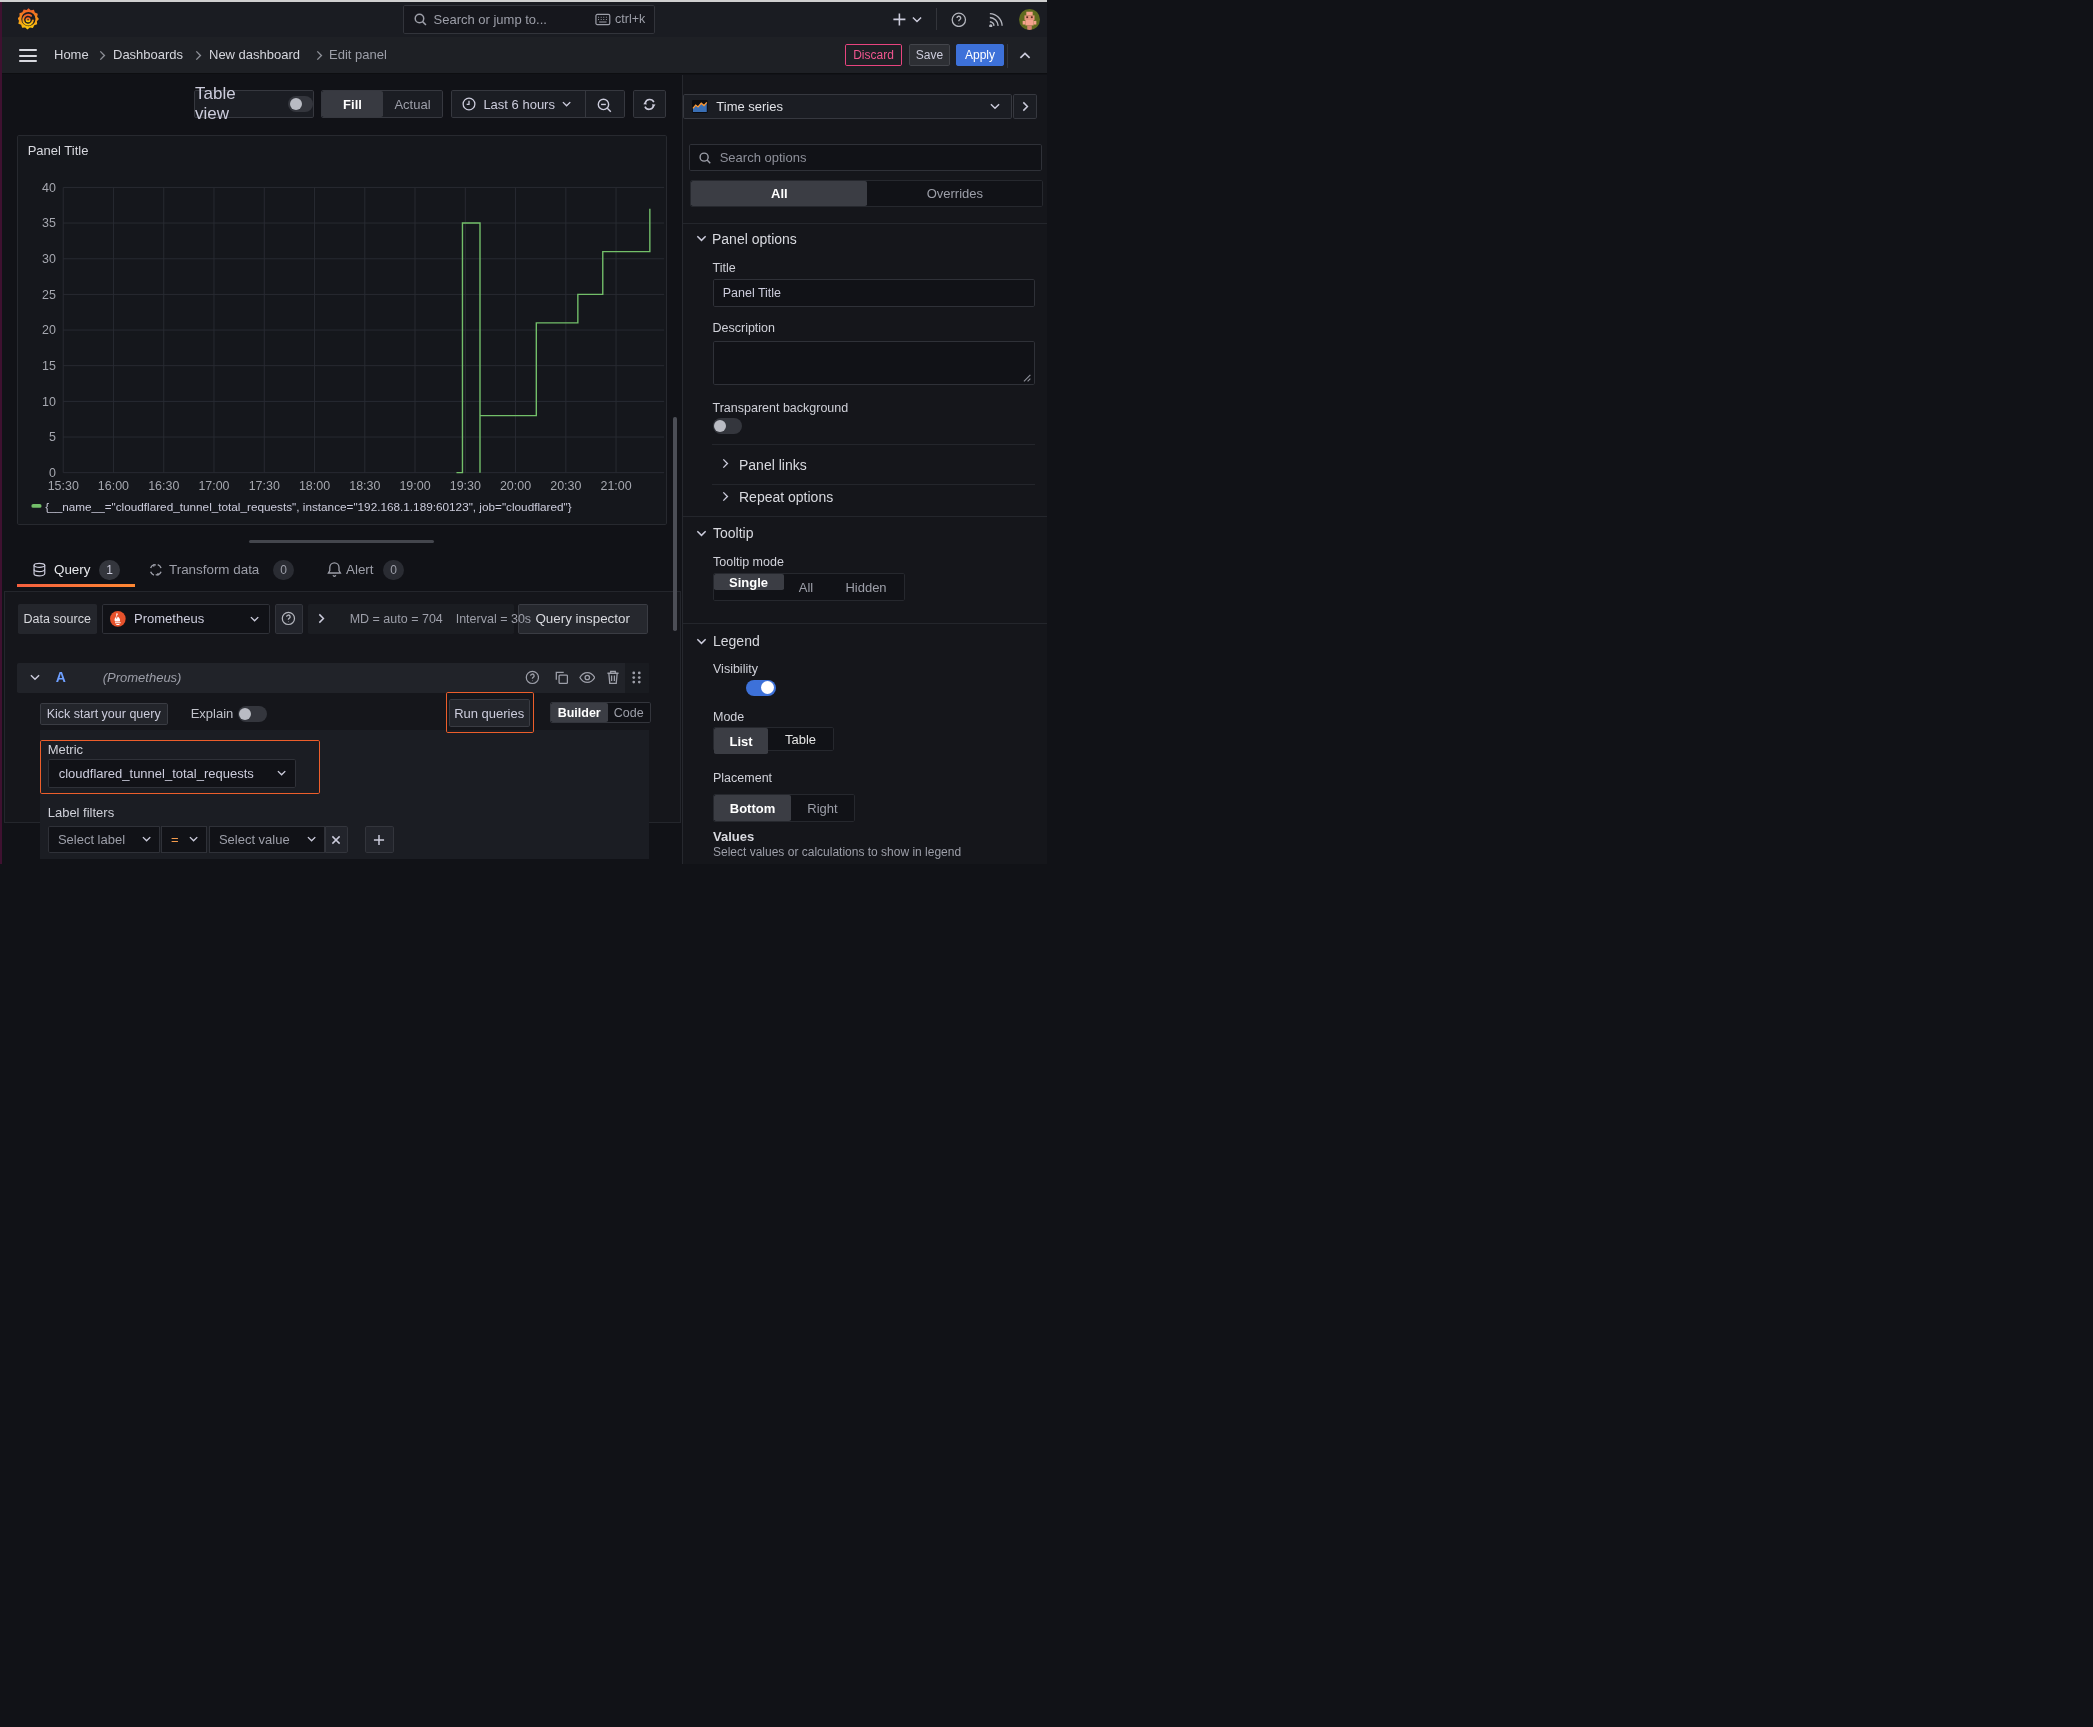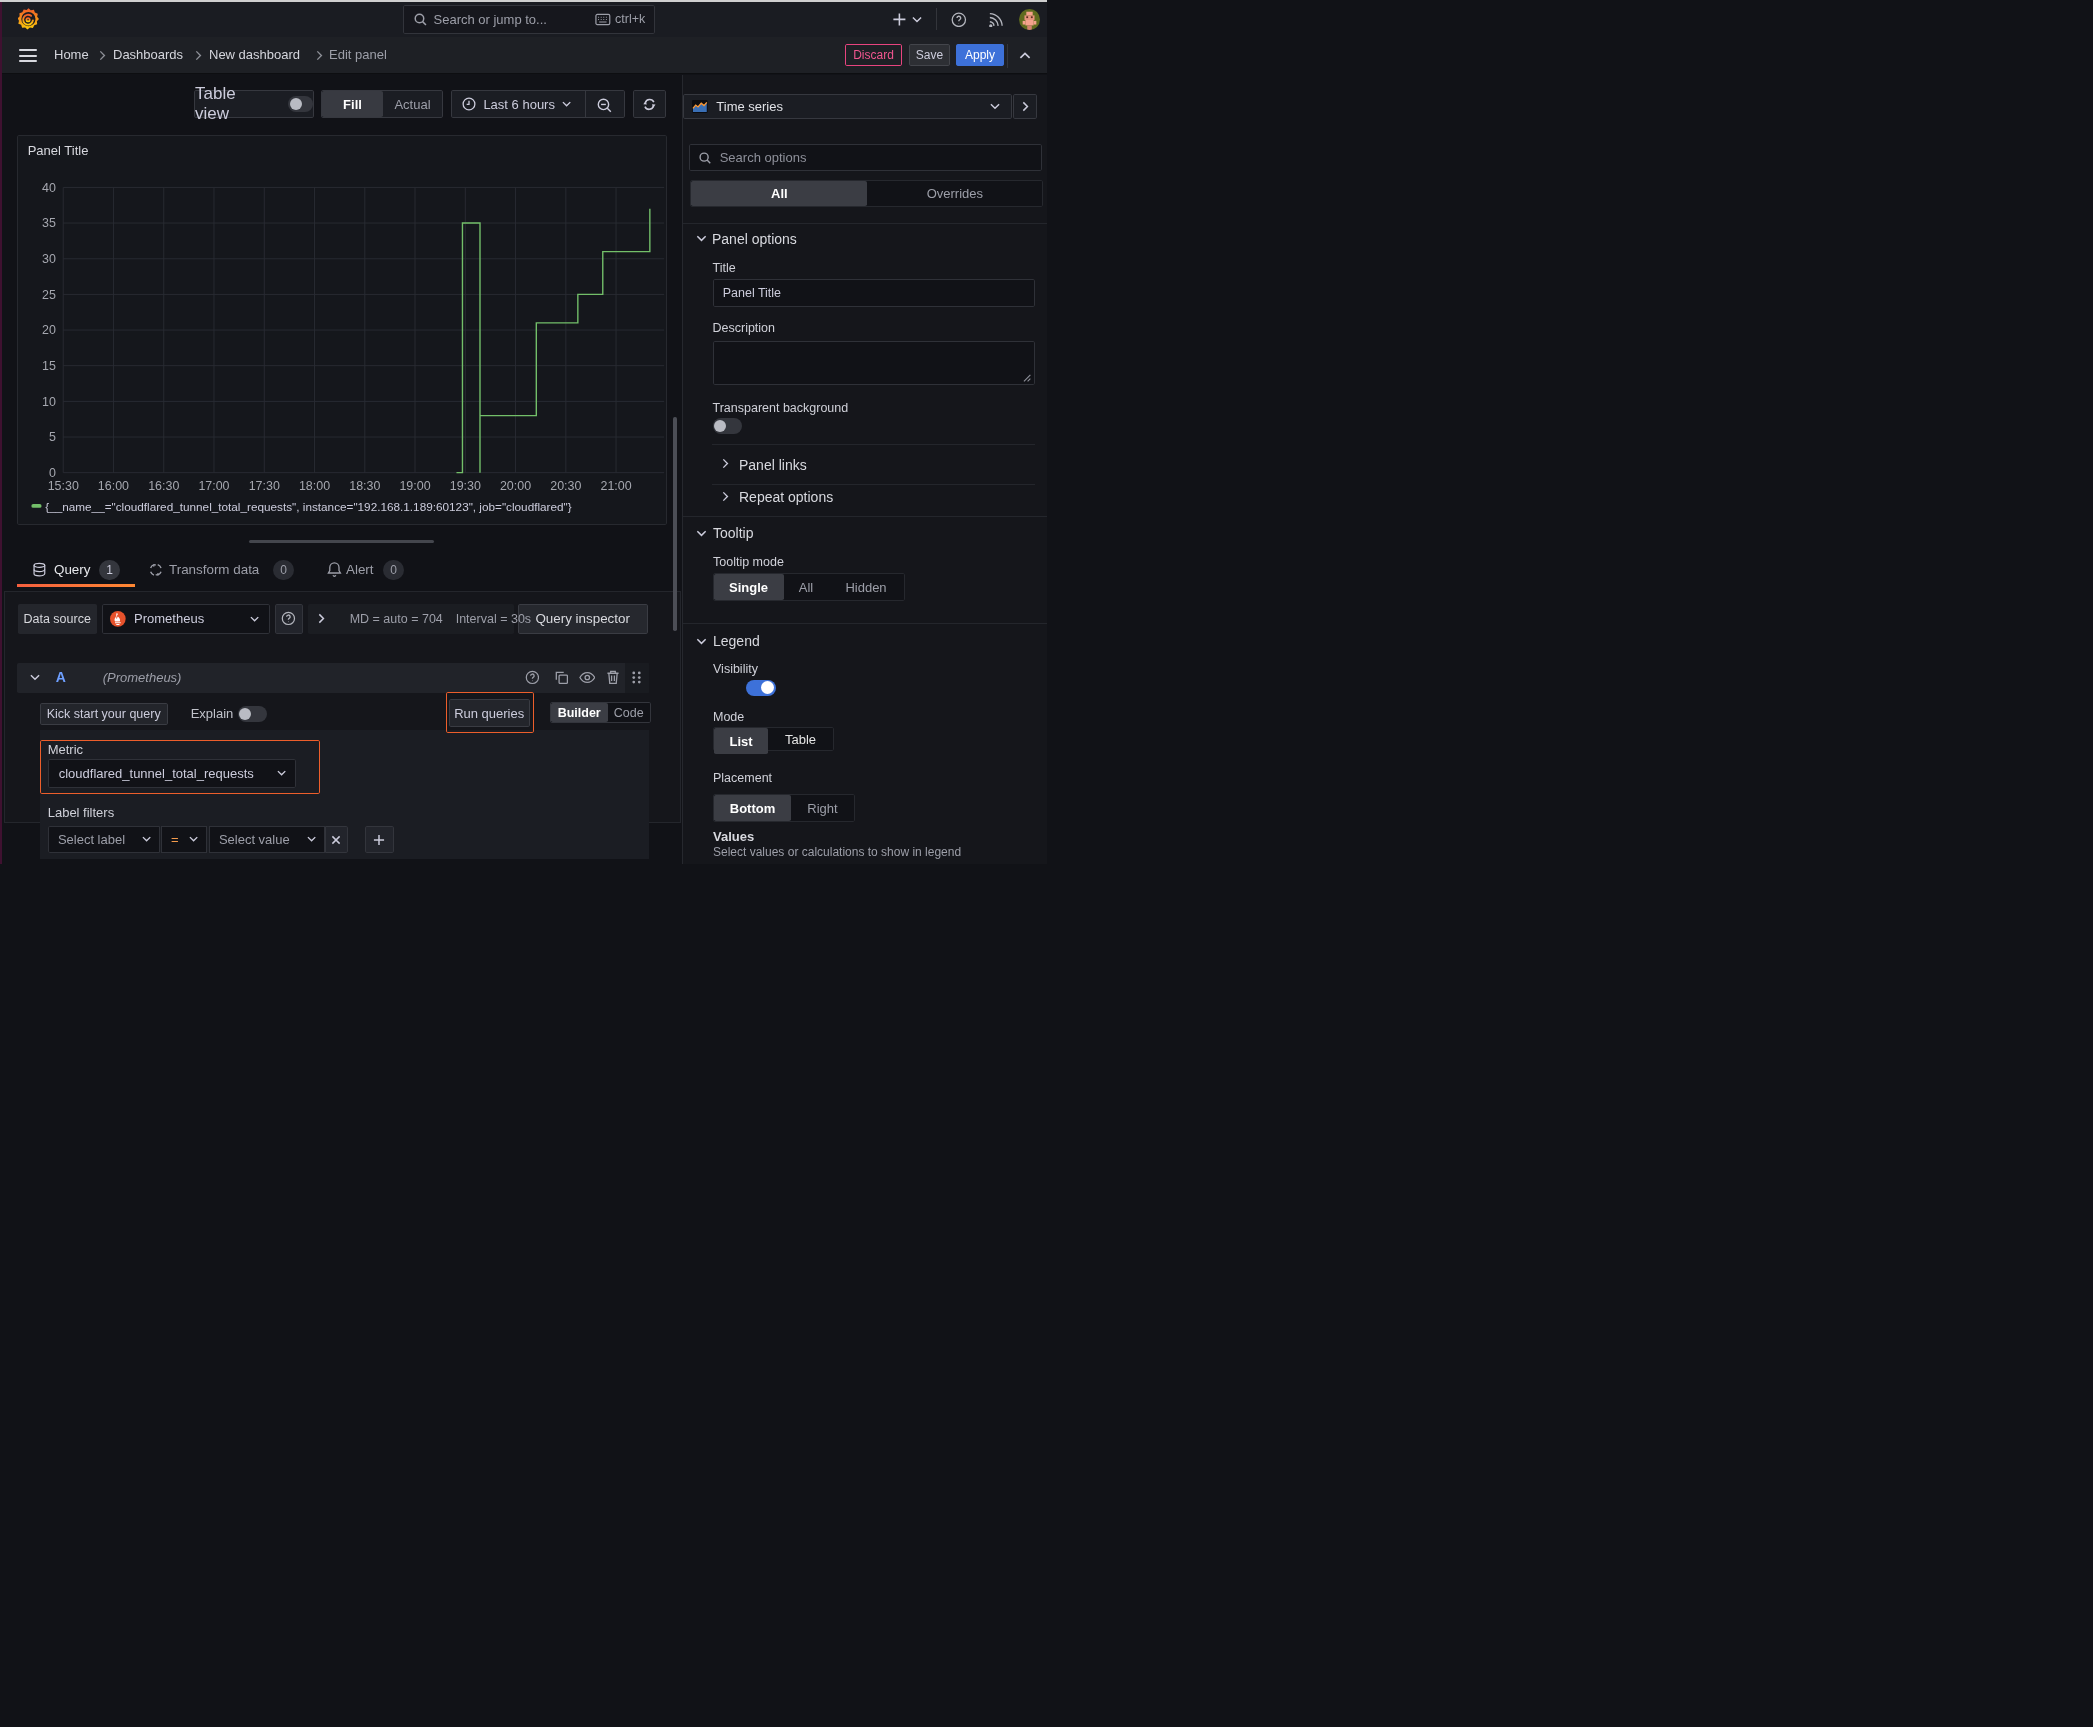--- a/index.html
+++ b/index.html
@@ -428,21 +428,21 @@
     <div class="shead" style="left:56px; top:414px;">Repeat options</div>
     <div class="divider" style="left:0; top:441px; width:365px;"></div>
 
     
     <svg class="abs" style="left:13px; top:455px;" width="11" height="7.4" viewBox="0 0 11 8" fill="none" stroke="#ccccdc" stroke-width="1.6">
       <path d="M1 1.3l4.5 4.5L10 1.3"></path>
     </svg>
     <div class="shead" style="left:30px; top:450px;">Tooltip</div>
     <div class="flabel" style="left:30px; top:480px;">Tooltip mode</div>
     <div class="abs" style="left:29.5px; top:498px; width:192px; height:28px; background:#111217; border:0.9px solid #26282e; border-radius:1.8px; display:flex;">
-      <div style="width:70px; height:26px; background:#3b3d44; border-radius:1.8px; display:flex; align-items:center; justify-content:center; font-size:13px; font-weight:700; color:#fff;">Single</div>
+      <div style="width:70px; height:16px; background:#3b3d44; border-radius:1.8px; display:flex; align-items:center; justify-content:center; font-size:13px; font-weight:700; color:#fff;">Single</div>
       <div style="width:45px; display:flex; align-items:center; justify-content:center; font-size:13px; color:#9d9fa9;">All</div>
       <div style="flex:1; display:flex; align-items:center; justify-content:center; font-size:13px; color:#9d9fa9;">Hidden</div>
     </div>
     <div class="divider" style="left:0; top:548px; width:365px;"></div>
 
     
     <svg class="abs" style="left:13px; top:563px;" width="11" height="7.4" viewBox="0 0 11 8" fill="none" stroke="#ccccdc" stroke-width="1.6">
       <path d="M1 1.3l4.5 4.5L10 1.3"></path>
     </svg>
     <div class="shead" style="left:30px; top:558px;">Legend</div>

